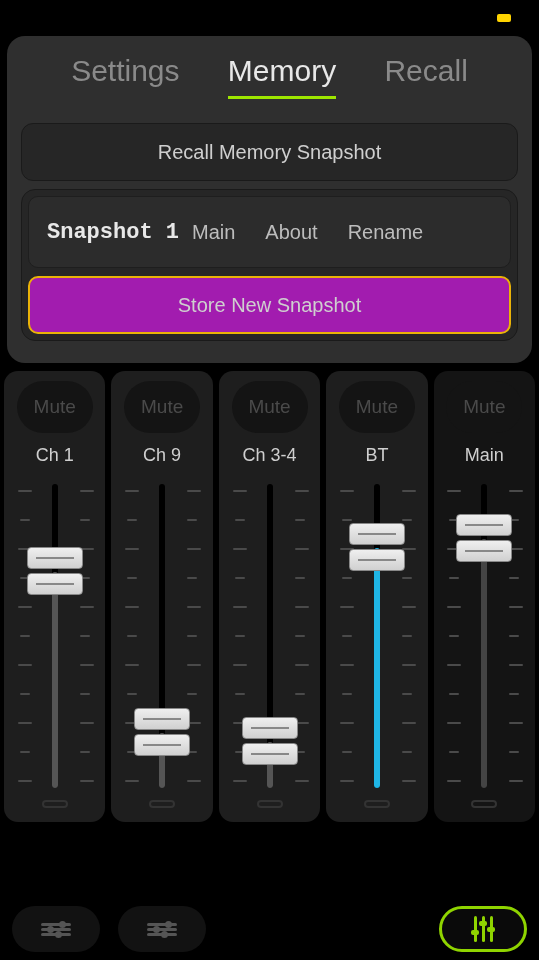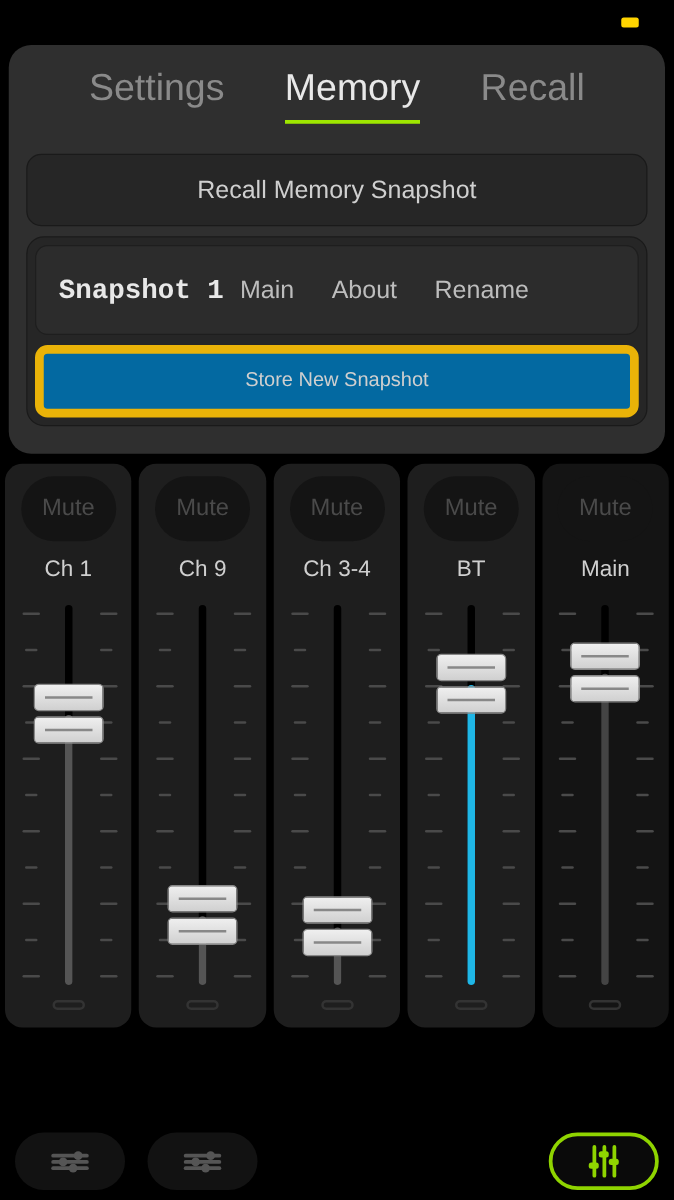--- a/index.html
+++ b/index.html
@@ -45,26 +45,26 @@
     height: 72px;
     display: flex;
     align-items: center;
     padding: 0 18px;
     margin-bottom: 8px;
   }
   .snapshot-name { color: #e8e8e8; font-size: 22px; font-weight: 600; flex: 0 0 145px; font-family: Liberation Mono, monospace; }
   .snapshot-actions { display: flex; gap: 30px; color: #bdbdbd; font-size: 20px; }
   .snapshot-action { cursor: pointer; }
   .store-new {
-    background: #0369a1;
-    border: 7px solid #eab308;
+    background: #a21caf;
+    border: 2px solid #eab308;
     border-radius: 10px;
     height: 58px;
     display: flex; align-items: center; justify-content: center;
-    color: #cfcfcf; font-size: 16px;
+    color: #cfcfcf; font-size: 20px;
     cursor: pointer;
   }
   
   .mixer {
     display: flex;
     gap: 6px;
     padding: 8px 4px 0 4px;
   }
   .channel {
     flex: 1;

